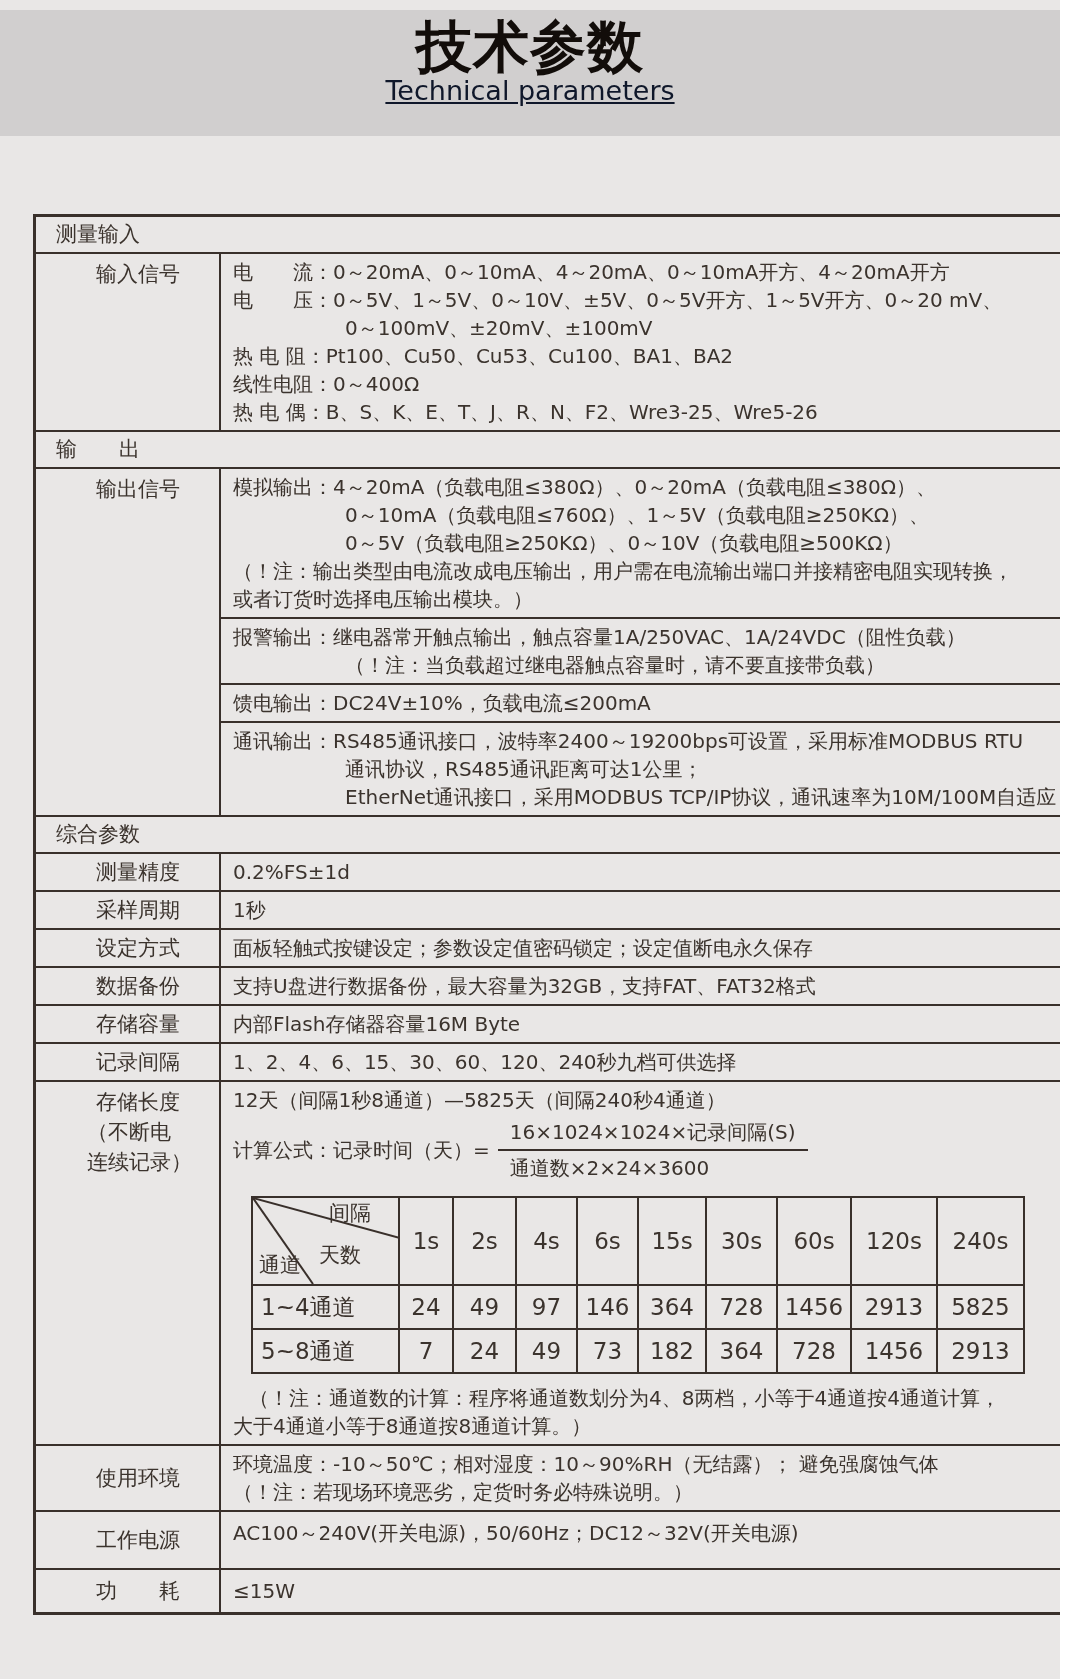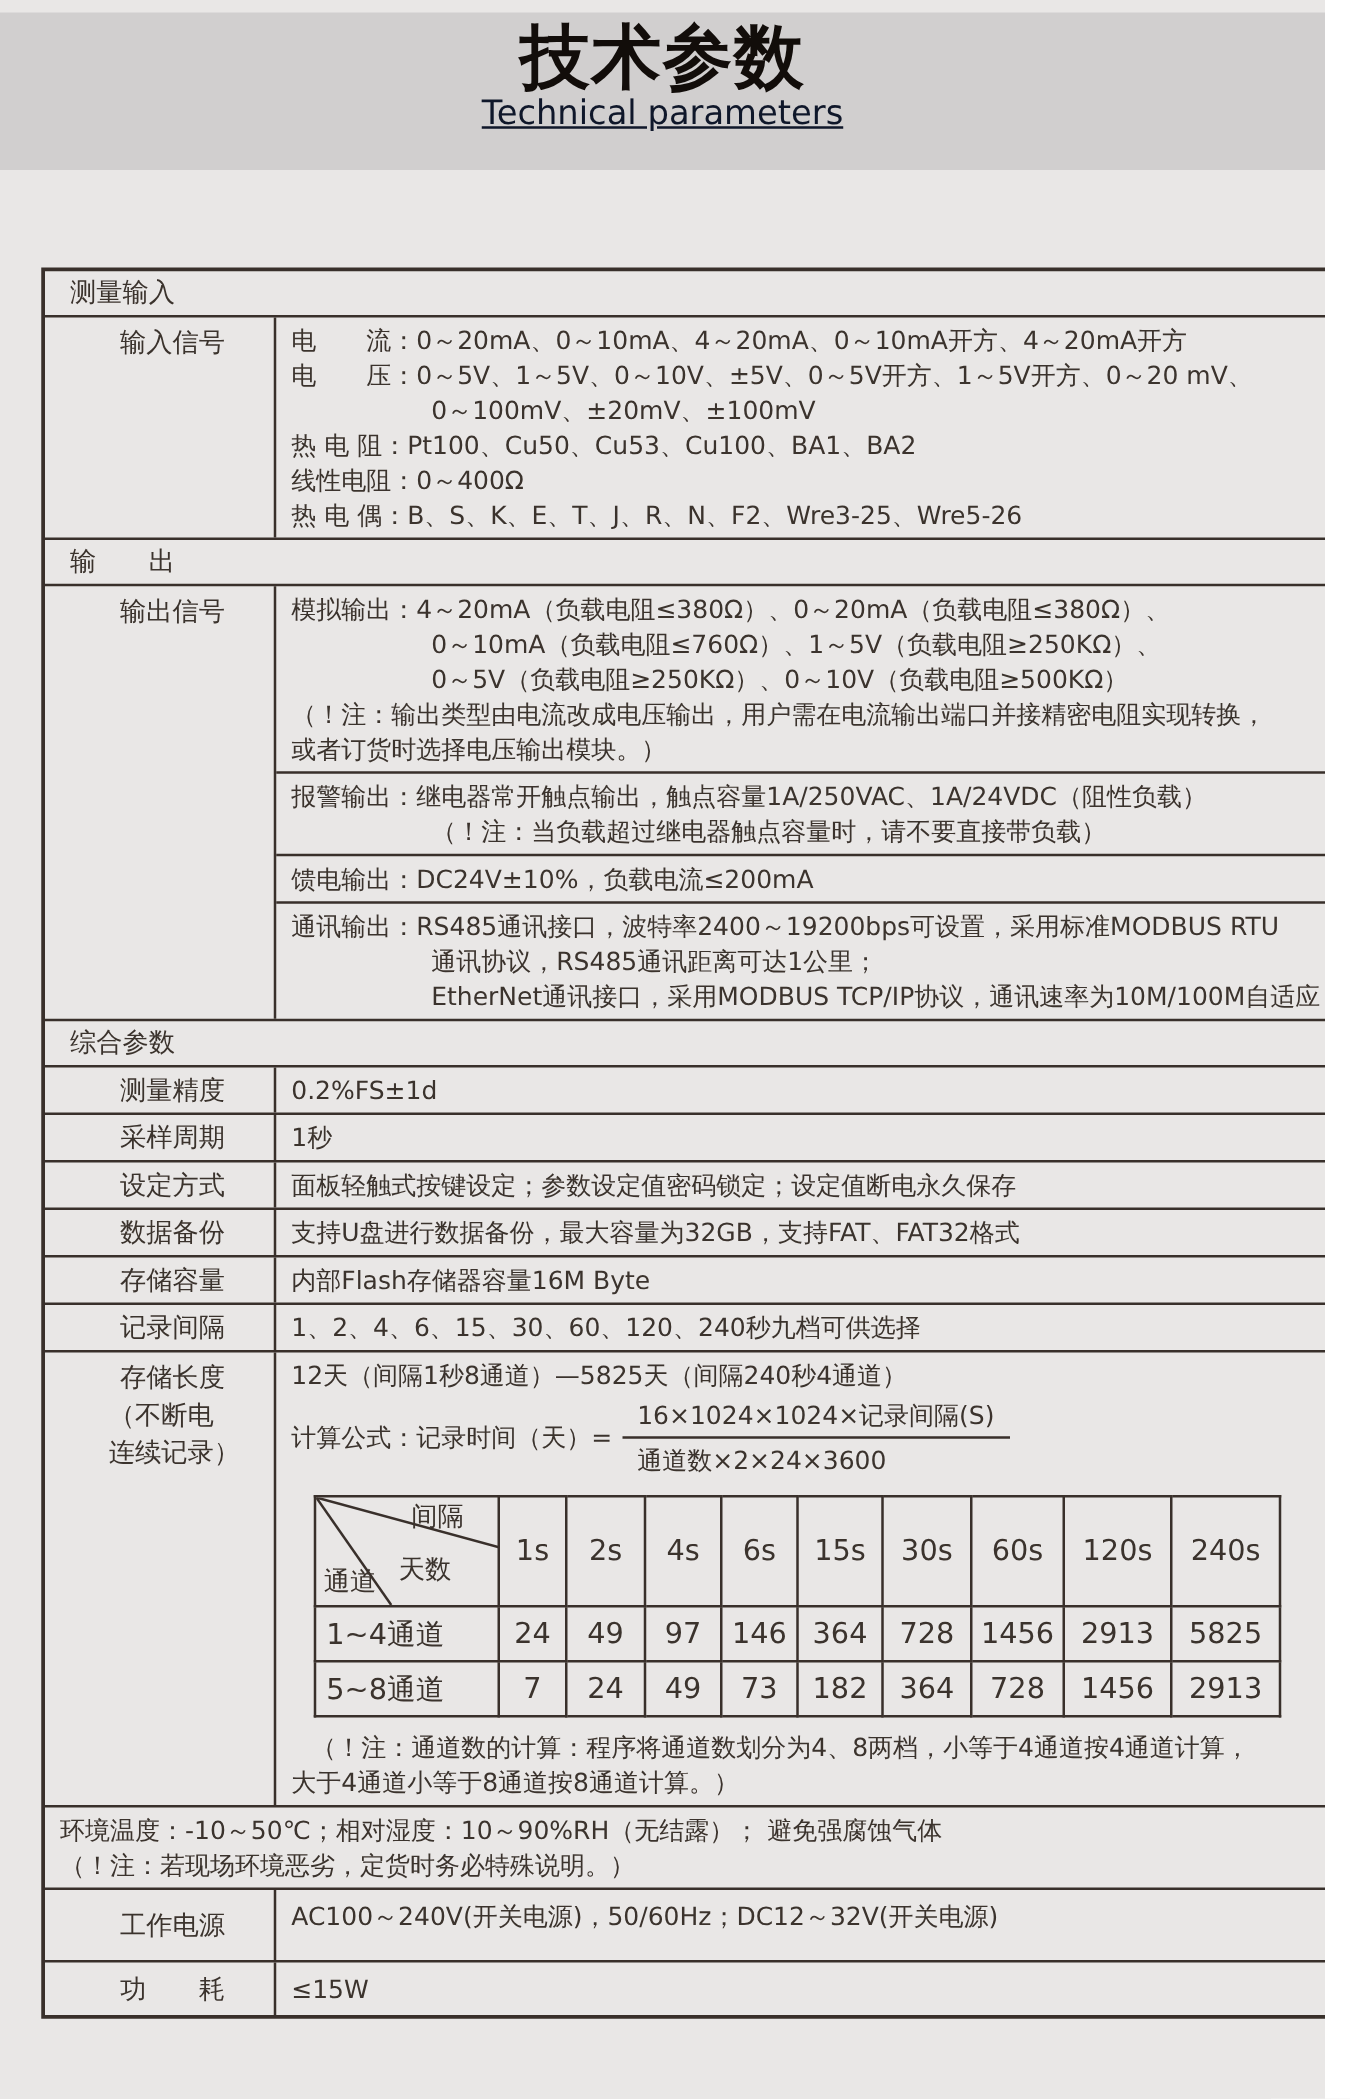--- a/index.html
+++ b/index.html
@@ -249,20 +249,23 @@
           </tr>
         </tbody>
           </table>
 
         <div class="line ind-xs">（！注：通道数的计算：程序将通道数划分为4、8两档，小等于4通道按4通道计算，</div>
         <div class="line">大于4通道小等于8通道按8通道计算。）</div>
       </div>
     </div>
 
     <div class="trow">
+      <div class="label-cell">
+        <div>使用环境</div>
+      </div>
       <div class="content-cell">
         <div class="line">环境温度：-10～50℃；相对湿度：10～90%RH（无结露）； 避免强腐蚀气体</div>
         <div class="line">（！注：若现场环境恶劣，定货时务必特殊说明。）</div>
       </div>
     </div>
 
     <div class="trow">
       <div class="label-cell">
         <div>工作电源</div>
       </div>

